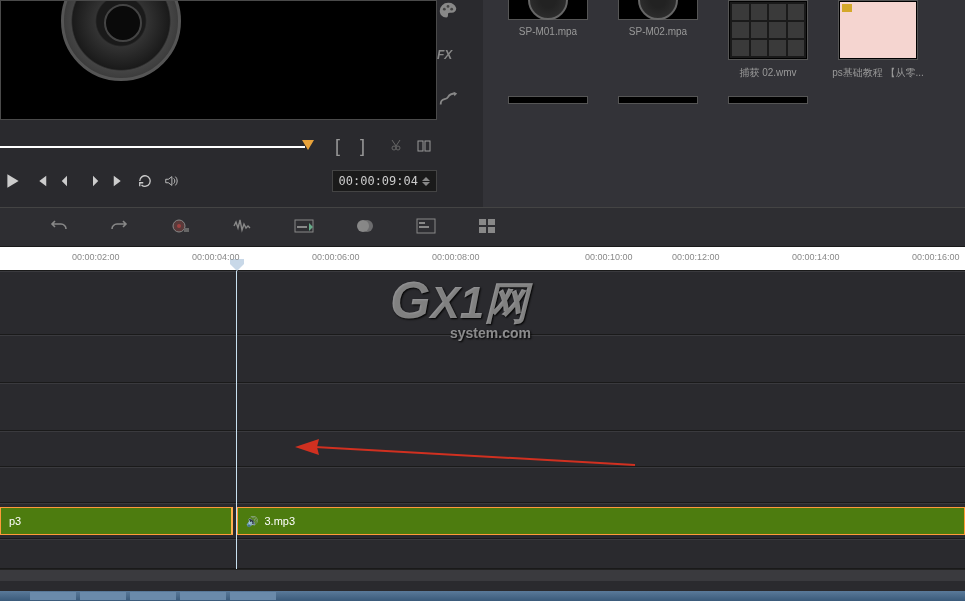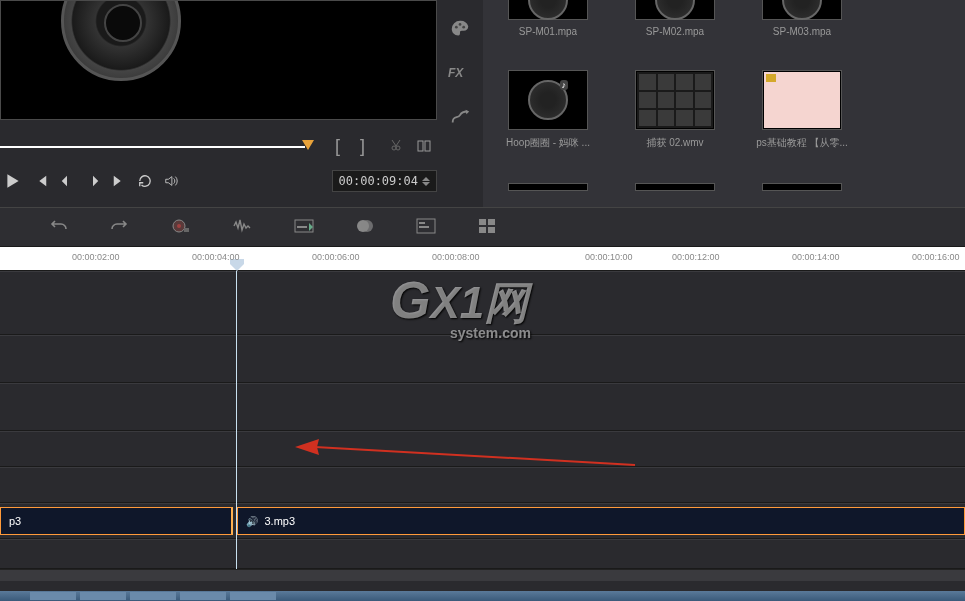--- a/index.html
+++ b/index.html
@@ -118,40 +118,38 @@
   border-right: 4px solid transparent;
 }
 .timecode-spinner .up { border-bottom: 4px solid #888; }
 .timecode-spinner .dn { border-top: 4px solid #888; }
 
 .side-tools {
   width: 46px;
   background: #2a2a2e;
   display: flex;
   flex-direction: column;
-  align-items: center;
-  padding-top: 18px;
   gap: 22px;
 }
 .side-tool {
   color: #888;
   cursor: pointer;
 }
 
 .media-panel {
   flex: 1;
   background: #333338;
   padding: 0 8px;
   position: relative;
   overflow: hidden;
 }
 .media-grid {
   display: flex;
   flex-wrap: wrap;
-  gap: 33px;
+  gap: 16px;
   padding: 0 10px;
 }
 .media-item {
   width: 94px;
   text-align: center;
 }
 .media-thumb {
   width: 80px;
   height: 60px;
   margin: 0 auto 6px;
@@ -284,21 +282,21 @@
   top: 0;
   bottom: 0;
   width: 1px;
   background: #c8e0f0;
   z-index: 5;
 }
 .clip {
   position: absolute;
   top: 3px;
   bottom: 3px;
-  background: #0f172a;
+  background: #4d7c0f;
   border: 1px solid #ff9a3a;
   color: #fff;
   font-size: 11px;
   padding: 6px 8px;
   display: flex;
   align-items: center;
   text-align: right;
 }
 .clip.left-clip { left: 0; width: 233px; border-right: 2px solid #ffb050; }
 .clip.right-clip { left: 237px; right: 0; }
@@ -452,32 +450,20 @@
           </div>
           <div class="media-label">SP-M01.mpa</div>
         </div>
         <div class="media-item">
           <div class="media-thumb partial">
             <div class="music-disc"></div>
           </div>
           <div class="media-label">SP-M02.mpa</div>
         </div>
         <div class="media-item">
-          <div class="media-thumb partial">
-            <div class="music-disc"></div>
-          </div>
-          <div class="media-label">SP-M03.mpa</div>
-        </div>
-        <div class="media-item">
-          <div class="media-thumb">
-            <div class="music-disc"></div>
-          </div>
-          <div class="media-label">Hoop圈圈 - 妈咪 ...</div>
-        </div>
-        <div class="media-item">
           <div class="media-thumb">
             <div class="thumb-grid">
               <span></span>
               <span></span>
               <span></span>
               <span></span>
               <span></span>
               <span></span>
               <span></span>
               <span></span>

